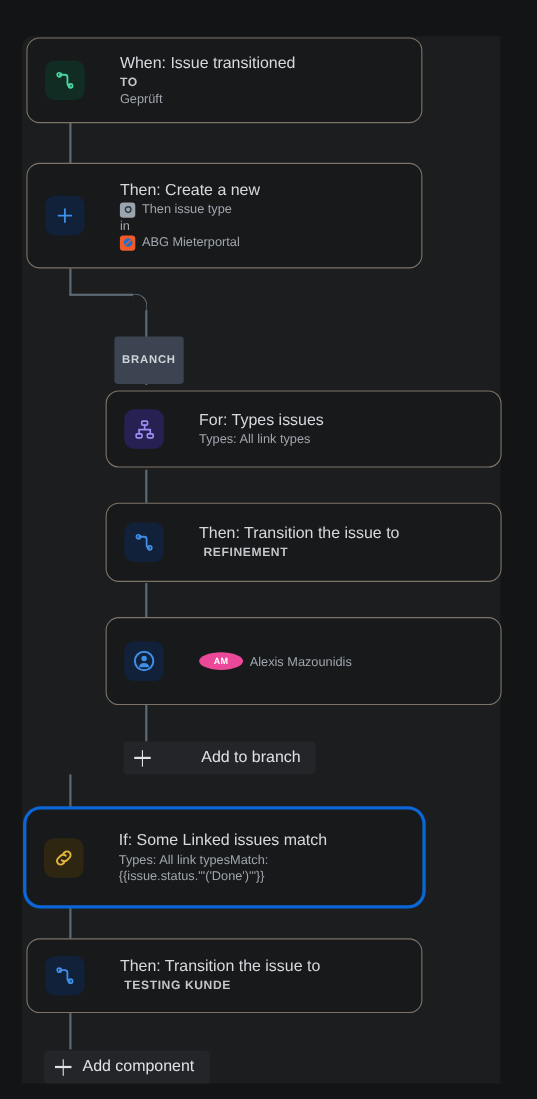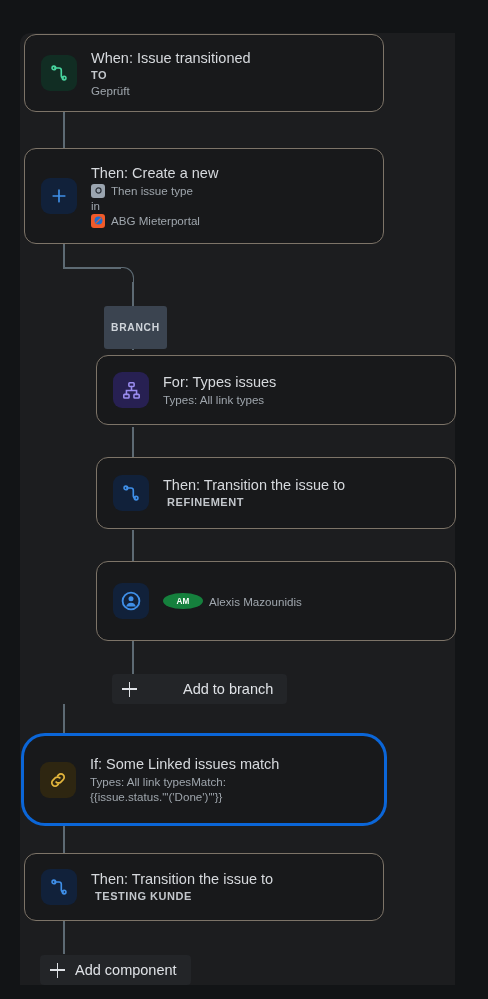--- a/index.html
+++ b/index.html
@@ -34,21 +34,21 @@
   
   .card{
     position:absolute;
     box-sizing:border-box;
     background:#18191b;
     border:1px solid #7d7468;
     border-radius:12px;
     display:flex;
     align-items:center;
     padding:0 16px;
-    gap:14px;
+    gap:32px;
   }
   .card.selected{
     border:none;
     background:#18191b;
     box-shadow:0 0 0 3px #0b66d8;
     border-radius:13px;
   }
   .card .icon-tile{
     flex:0 0 auto;
     width:36px;height:36px;border-radius:9px;
@@ -76,21 +76,21 @@
 
   
   .mini{
     flex:0 0 auto;width:14px;height:14px;border-radius:3px;
     display:inline-flex;align-items:center;justify-content:center;
   }
   .mini-grey{background:#9aa4af;}
   .mini-proj{background:#f15a29;}
   .avatar{
     flex:0 0 auto;width:40px;height:16px;border-radius:50%;
-    background:#15803d;color:#fff;font-size:8.2px;font-weight:bold;
+    background:#ec4899;color:#fff;font-size:8.2px;font-weight:bold;
     display:inline-flex;align-items:center;justify-content:center;
     letter-spacing:.2px;
   }
 
   
   .branch-pill{
     position:absolute;
     background:#3b4450;color:#cfd4da;
     font-size:10.3px;font-weight:bold;letter-spacing:.7px;
     padding:16px 7px;border-radius:3px;
@@ -224,21 +224,21 @@
         <span>Alexis Mazounidis</span>
       </div>
     </div>
   </div>
 
   <button class="addbtn" style="left:112px;top:674px;gap:46px;">
     <span class="plus"></span>
     <span>Add to branch</span>
   </button>
 
-  <div class="card selected" style="left:24px;top:736px;width:360px;height:87px;border-radius:21px;">
+  <div class="card selected" style="left:24px;top:736px;width:360px;height:87px;">
     <div class="icon-tile tile-yellow">
       <svg width="22" height="22" viewBox="0 0 24 24" fill="none" stroke="#e2b53c" stroke-width="1.9" stroke-linecap="round">
         <path d="M10 14.2 a3.6 3.6 0 0 0 5.1 0 l2.6-2.6 a3.6 3.6 0 0 0-5.1-5.1 l-1 1"></path>
         <path d="M14 9.8 a3.6 3.6 0 0 0-5.1 0 l-2.6 2.6 a3.6 3.6 0 0 0 5.1 5.1 l1-1"></path>
       </svg>
     </div>
     <div class="body sub-wrap">
       <div class="title">If: Some Linked issues match</div>
       <div class="sub plain">Types: All link typesMatch:</div>
       <div class="sub plain">{{issue.status."'('Done')'"}}</div>

